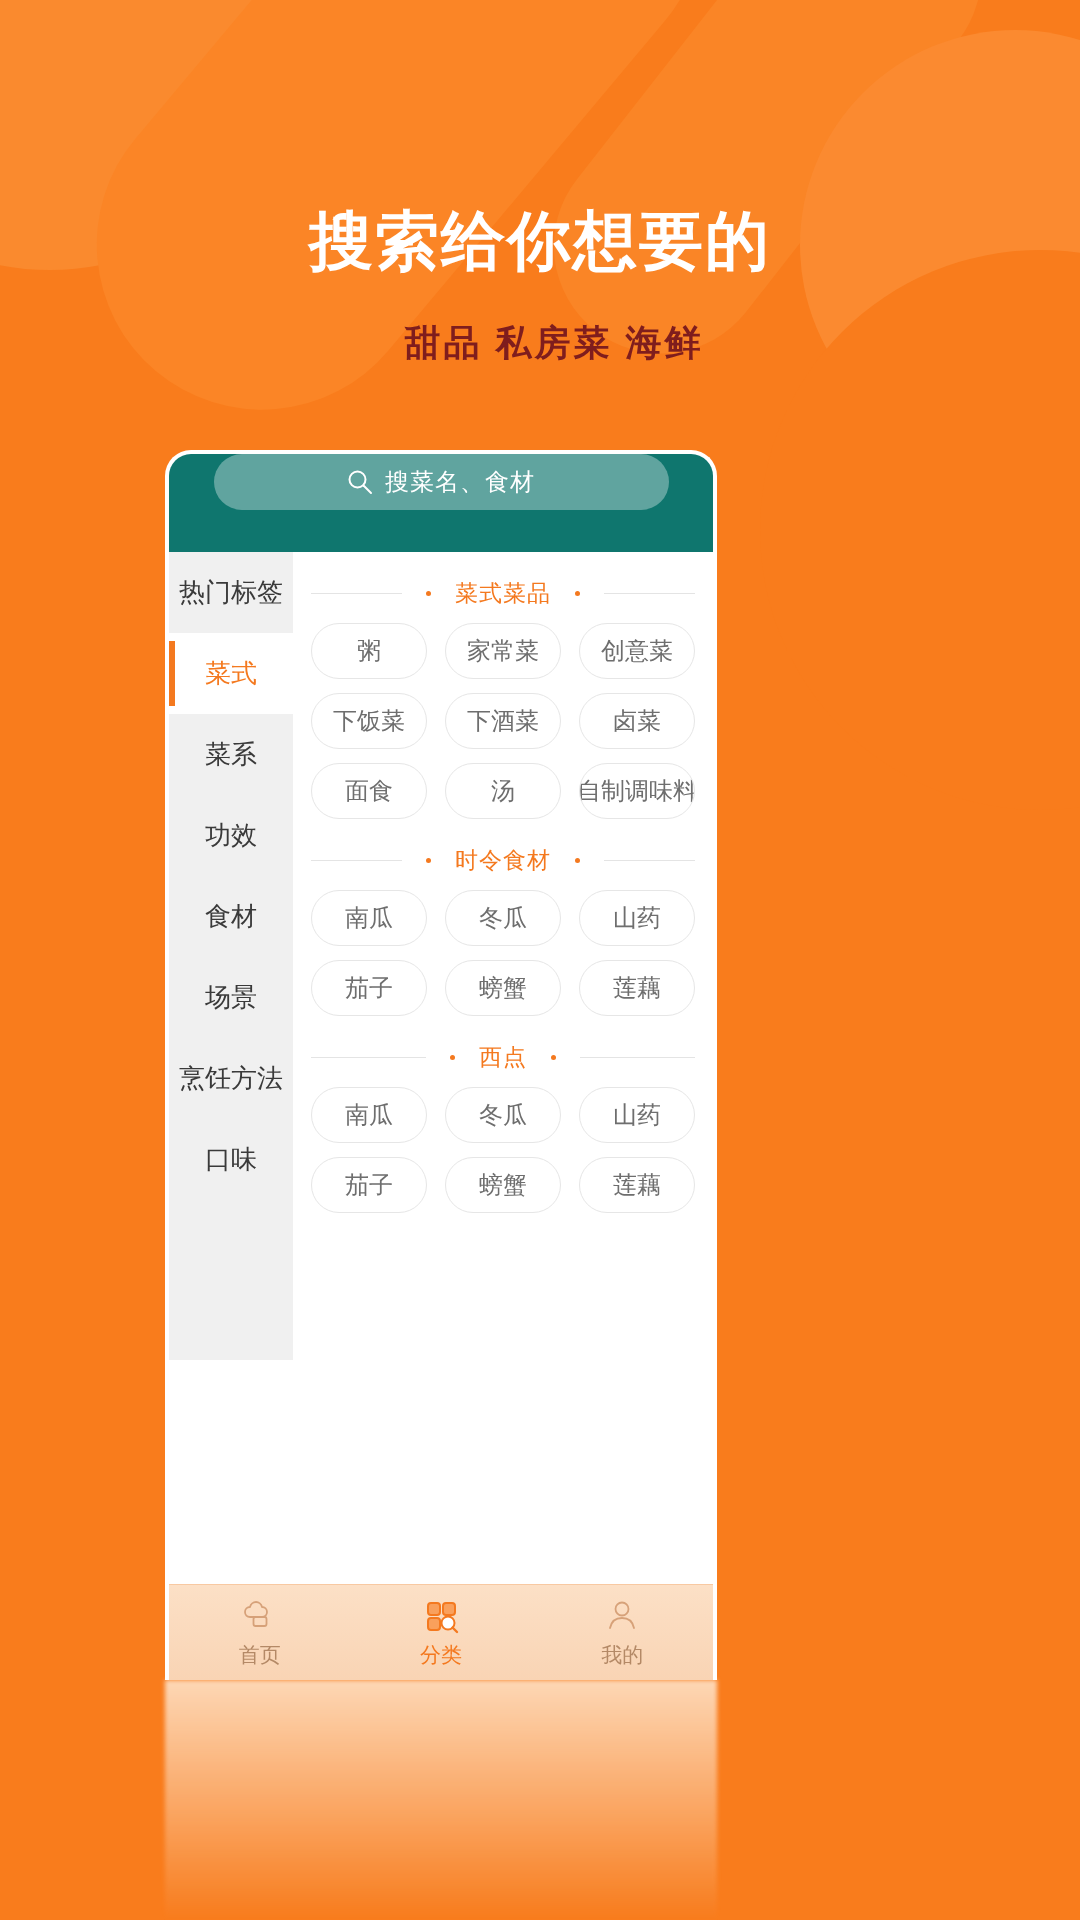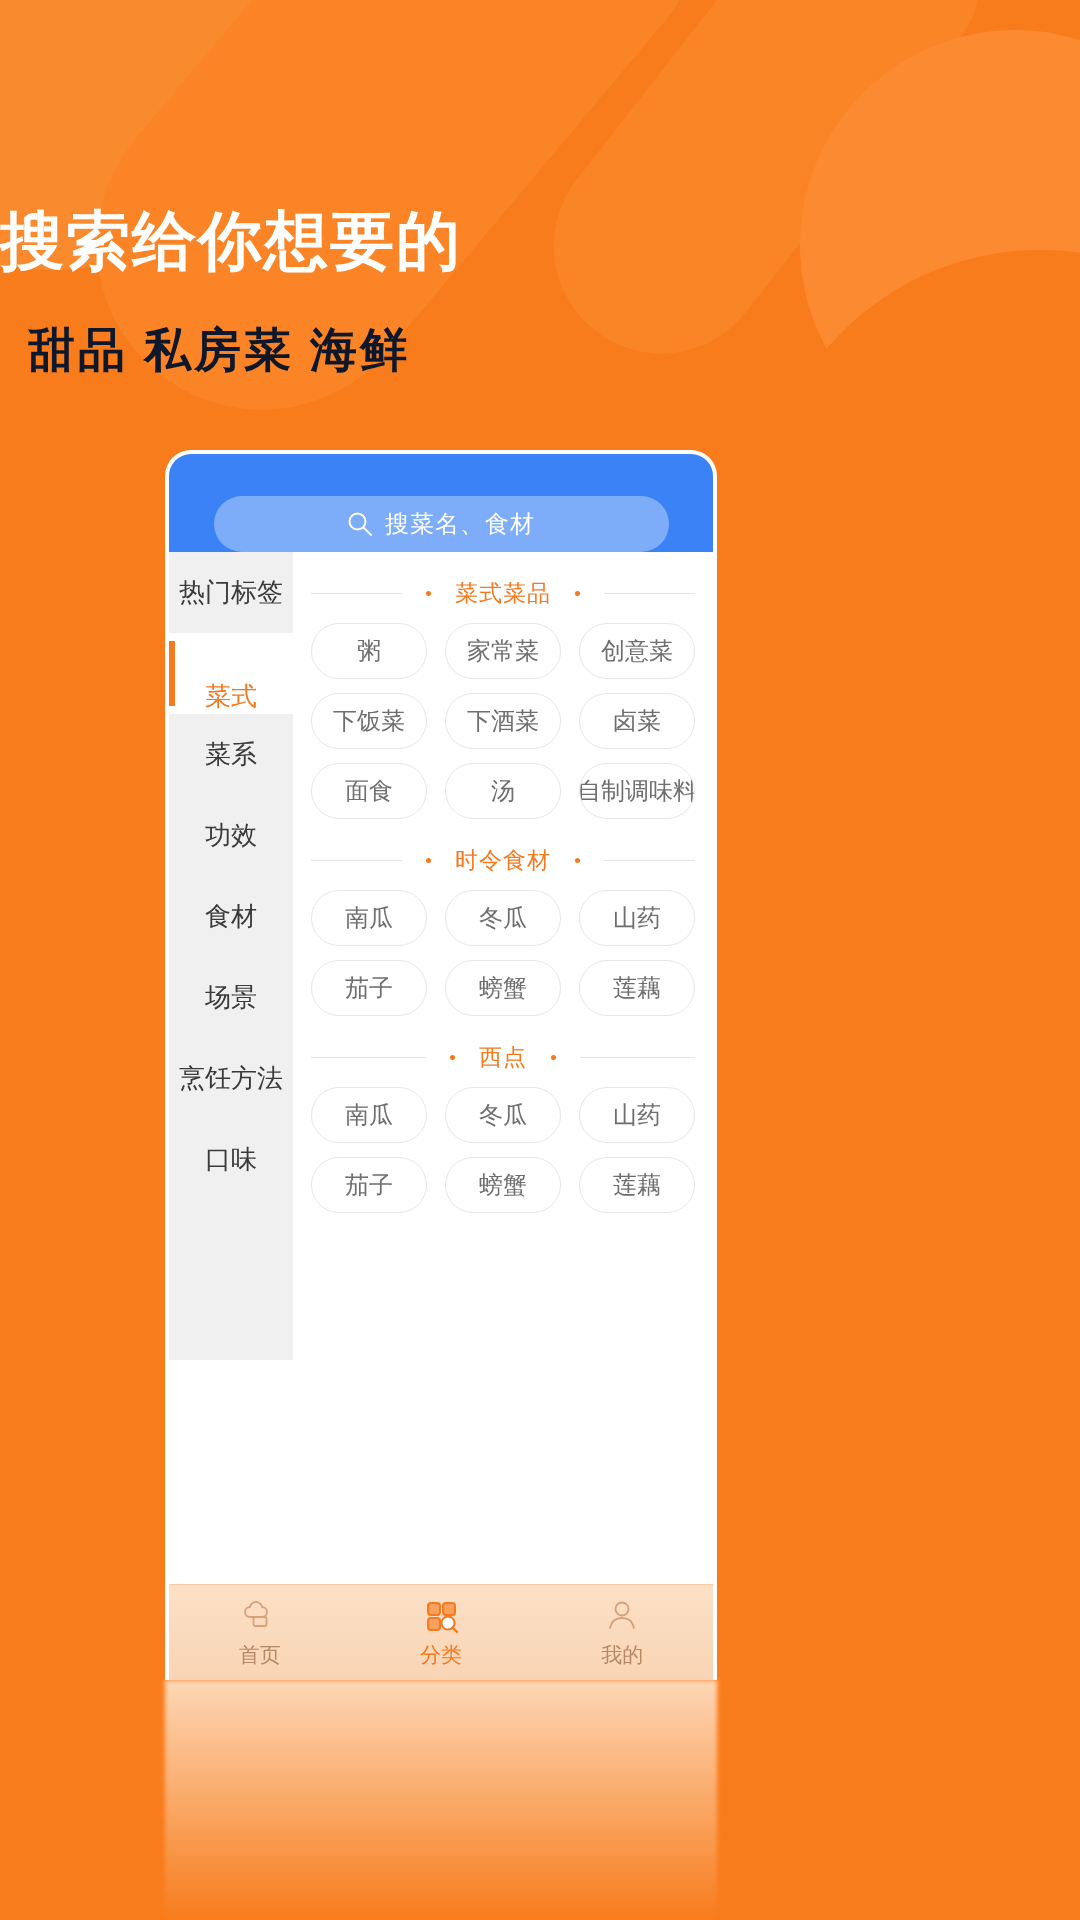--- a/index.html
+++ b/index.html
@@ -33,46 +33,46 @@
     width:430px; height:430px; border-radius:50%;
     background:#FB8A30;
   }
   .blob-5 {
     position:absolute; right:-240px; top:250px;
     width:560px; height:560px; border-radius:50%;
     background:#F97C1C;
   }
 
   
-  .hero { position:absolute; left:0; right:0; top:205px; text-align:left; z-index:5; }
+  .hero { position:absolute; left:0; right:0; top:205px; text-align:center; z-index:5; }
   .hero-title {
     color:#FFFFFF; font-size:64px; font-weight:bold;
     letter-spacing:2px; line-height:1.15;
   }
   .hero-sub {
-    color:#0f172a; font-size:47px; font-weight:bold;
+    color:#7f1d1d; font-size:36px; font-weight:bold;
     letter-spacing:3px; margin-top:40px;margin-left:28px;
   }
 
   
   .phone {
     position:absolute; left:165px; top:450px;
     width:552px; height:1230px;
     border:4px solid #FFFFFF;
     border-radius:26px 26px 0 0;
     border-bottom:none;
     overflow:hidden;
     background:#FFFFFF;
     z-index:6;
   }
 
   
   .search-header {
-    height:98px; background:#3b82f6;
-    display:flex; align-items:flex-end; justify-content:center;
+    height:98px; background:#0f766e;
+    display:flex; align-items:flex-start; justify-content:center;
   }
   .search-box {
     width:455px; height:56px;
     background:rgba(255,255,255,0.34);
     border-radius:28px;
     display:flex; align-items:center; justify-content:center;
     gap:12px;
   }
   .search-icon svg { display:block; }
   .search-placeholder {
@@ -85,21 +85,21 @@
   
   .sidebar {
     width:124px; background:#F0F0F0; flex:none;
     display:flex; flex-direction:column;
   }
   .side-item {
     height:81px; display:flex; align-items:center; justify-content:center;
     font-size:26px; color:#3A3A3A; position:relative;
   }
   .side-item.active {
-    background:#FFFFFF; color:#F4791F; font-weight:normal;align-items:flex-end;
+    background:#FFFFFF; color:#F4791F; font-weight:normal;
   }
   .side-item.active::before {
     content:""; position:absolute; left:0; top:8px; bottom:8px;
     width:6px; background:#F4791F;
   }
   .side-filler { flex:1; background:#F0F0F0; }
 
   
   .content {
     flex:1; background:#FFFFFF; padding:0 18px;

